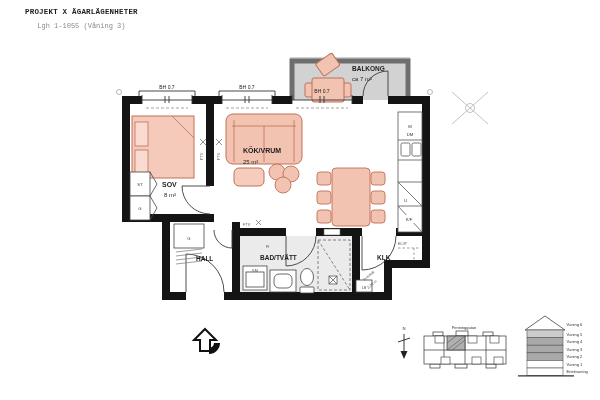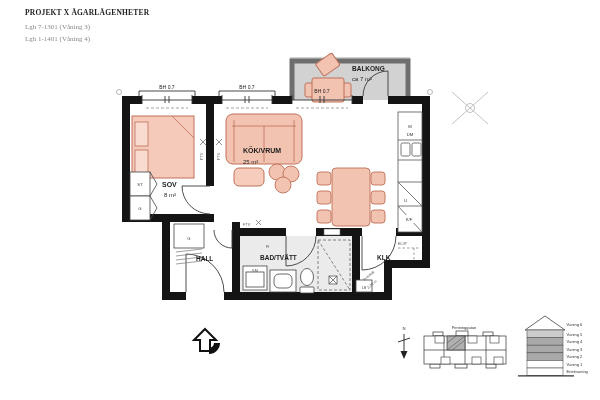--- a/index.html
+++ b/index.html
@@ -1,39 +1,38 @@
 <!DOCTYPE html>
 <html><head>
 <meta charset="utf-8">
 <style>
   html,body{margin:0;padding:0;background:#ffffff;}
   .page{position:relative;width:600px;height:400px;background:#fff;overflow:hidden;
         font-family:"Liberation Sans",sans-serif;}
-  .header{position:absolute;left:25px;top:8px;font-family:Liberation Serif, serif;}
+  .header{position:absolute;left:25px;top:8px;font-family:Liberation Mono, monospace;text-align:center;}
   .header .title{font-size:7.5px;font-weight:bold;color:#1c1c1c;letter-spacing:.2px;margin-bottom:4px;}
   .header .unit{font-size:7px;color:#8a8a8a;line-height:12px;}
   svg{position:absolute;left:0;top:0;display:block;}
   svg text{font-family:"Liberation Sans",sans-serif;fill:#1c1c1c;}
   .room{font-weight:bold;font-size:7px;}
   .room-s{font-weight:bold;font-size:6.5px;}
   .area{font-size:6px;fill:#2a2a2a;}
   .tiny{font-size:4.2px;fill:#333;}
   .tiny2{font-size:3.8px;fill:#555;}
   .bh{font-size:5px;fill:#222;}
   .flr{font-size:4px;fill:#333;}
 </style>
 </head>
 <body>
 
 <div class="page">
 
   <div class="header">
     <div class="title">PROJEKT X ÄGARLÄGENHETER</div>
-    <div class="unit">Lgh 7-1301 (Våning 3)</div>
-    <div class="unit">Lgh 1-1401 (Våning 4)</div>
+    <div class="unit">Lgh 1-1055 (Våning 3)</div>
   </div>
 
   <svg width="600" height="400" viewBox="0 0 600 400">
 
     <g>
       <rect x="290" y="57" width="120" height="43" fill="#d2d2d2"></rect>
       <path d="M292,100 V61 H408 V100" fill="none" stroke="#6e6e6e" stroke-width="5"></path>
       <g fill="#f2c3b1" stroke="#bf7058" stroke-width="1">
         <rect x="305" y="83" width="8" height="14" rx="2"></rect>
         <rect x="343" y="83" width="8" height="14" rx="2"></rect>

